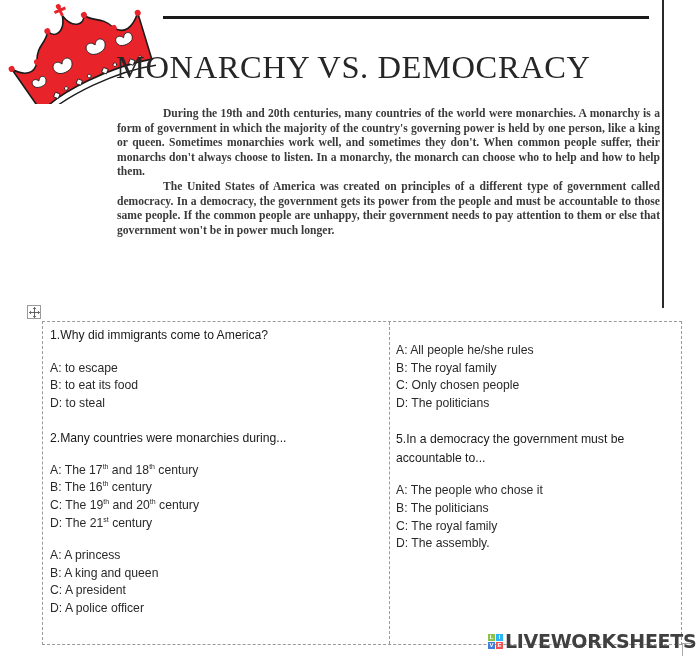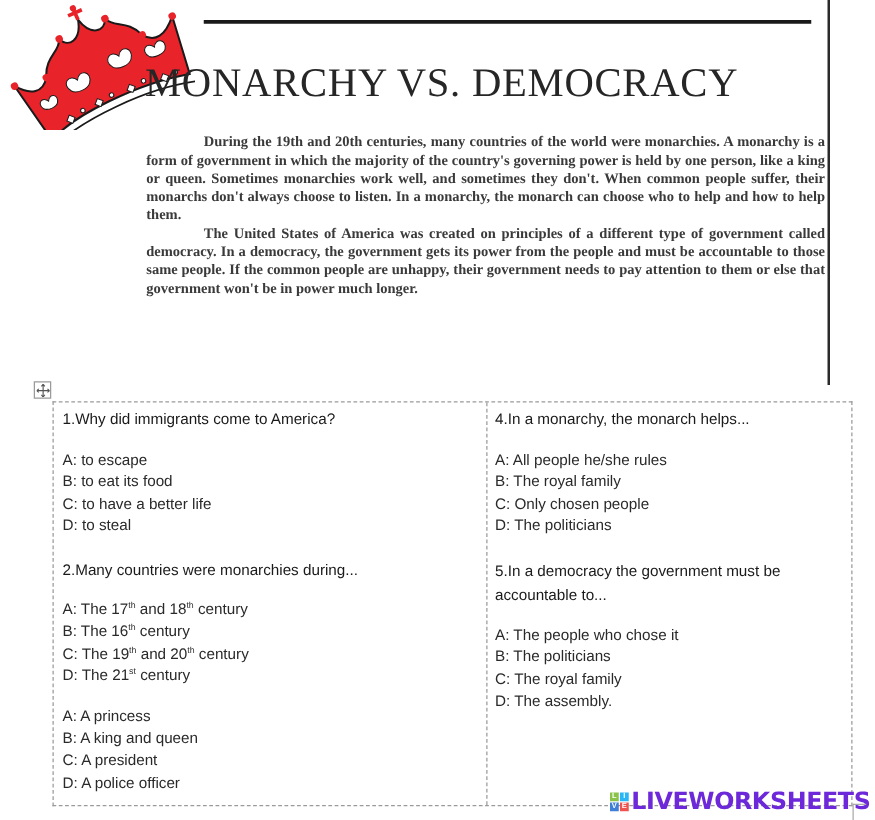--- a/index.html
+++ b/index.html
@@ -33,21 +33,21 @@
   .col.right { left: 353px; width: 280px; }
 
   .q { font-size: 12.2px; color: #1a1a1a; font-weight: normal; line-height: 17.5px; }
   .opt { font-size: 12.2px; color: #2a2a2a; line-height: 17.6px; white-space: nowrap; }
   .opt sup { font-size: 7px; vertical-align: 5px; line-height: 0; }
   .gap { height: 11px; }
 
   .lw-logo { position: absolute; left: 488px; top: 631px; height: 20px; display: flex; align-items: center; }
   .lw-squares { display: grid; grid-template-columns: 7px 7px; grid-template-rows: 7px 7px; gap: 1px; margin-right: 2px; }
   .lw-squares span { display: block; width: 7px; height: 7px; font-size: 6px; line-height: 7px; color: #fff; text-align: center; font-weight: bold; }
-  .lw-text { font-family: "DejaVu Sans", sans-serif; font-weight: bold; font-size: 19px; color: #6d28d9; letter-spacing: -0.3px; }
+  .lw-text { font-family: "DejaVu Sans", sans-serif; font-weight: bold; font-size: 19px; color: #404040; letter-spacing: -0.3px; }
 
   .corner-mark { position: absolute; left: 682px; top: 643px; width: 10px; height: 13px; border-left: 1px solid #aaa; border-top: 1px solid #aaa; }
 </style>
 </head>
 <body>
 
 <svg class="crown" viewBox="0 0 150 104">
   <g transform="rotate(-24 75 60)">
     <path d="M18 92 C 40 80, 100 78, 140 88 L 146 40 C 135 52, 125 54, 118 44 C 112 28, 100 30, 96 20 C 92 30, 80 28, 76 12 C 72 28, 60 30, 56 20 C 52 30, 40 28, 34 44 C 27 54, 17 52, 8 40 Z" fill="#e8232a" stroke="#1a1a1a" stroke-width="1.6"></path>
     <path d="M76 12 L76 2 M70 6 L82 6" stroke="#e8232a" stroke-width="3"></path>
@@ -97,39 +97,37 @@
 
 <div class="qtable">
   <div class="divider"></div>
 
   <div class="col left">
     <div style="height:5px"></div>
     <div class="q">1.Why did immigrants come to America?</div>
     <div class="gap" style="height:15px"></div>
     <div class="opt">A: to escape</div>
     <div class="opt">B: to eat its food</div>
-    <div class="opt">C: to have a better life</div>
     <div class="opt">D: to steal</div>
     <div class="gap" style="height:18px"></div>
     <div class="q">2.Many countries were monarchies during...</div>
     <div class="gap" style="height:14px"></div>
     <div class="opt"><span>A: The 17</span><sup>th</sup><span> and 18</span><sup>th</sup><span> century</span></div>
     <div class="opt"><span>B: The 16</span><sup>th</sup><span> century</span></div>
     <div class="opt"><span>C: The 19</span><sup>th</sup><span> and 20</span><sup>th</sup><span> century</span></div>
     <div class="opt"><span>D: The 21</span><sup>st</sup><span> century</span></div>
     <div class="gap" style="height:15px"></div>
     <div class="opt">A: A princess</div>
     <div class="opt">B: A king and queen</div>
     <div class="opt">C: A president</div>
     <div class="opt">D: A police officer</div>
   </div>
 
   <div class="col right">
     <div style="height:5px"></div>
-    <div class="q">4.In a monarchy, the monarch helps...</div>
     <div class="gap" style="height:15px"></div>
     <div class="opt">A: All people he/she rules</div>
     <div class="opt">B: The royal family</div>
     <div class="opt">C: Only chosen people</div>
     <div class="opt">D: The politicians</div>
     <div class="gap" style="height:18px"></div>
     <div class="q" style="line-height:19px">5.In a democracy the government must be</div>
     <div class="q" style="line-height:19px">accountable to...</div>
     <div class="gap" style="height:14px"></div>
     <div class="opt">A: The people who chose it</div>

